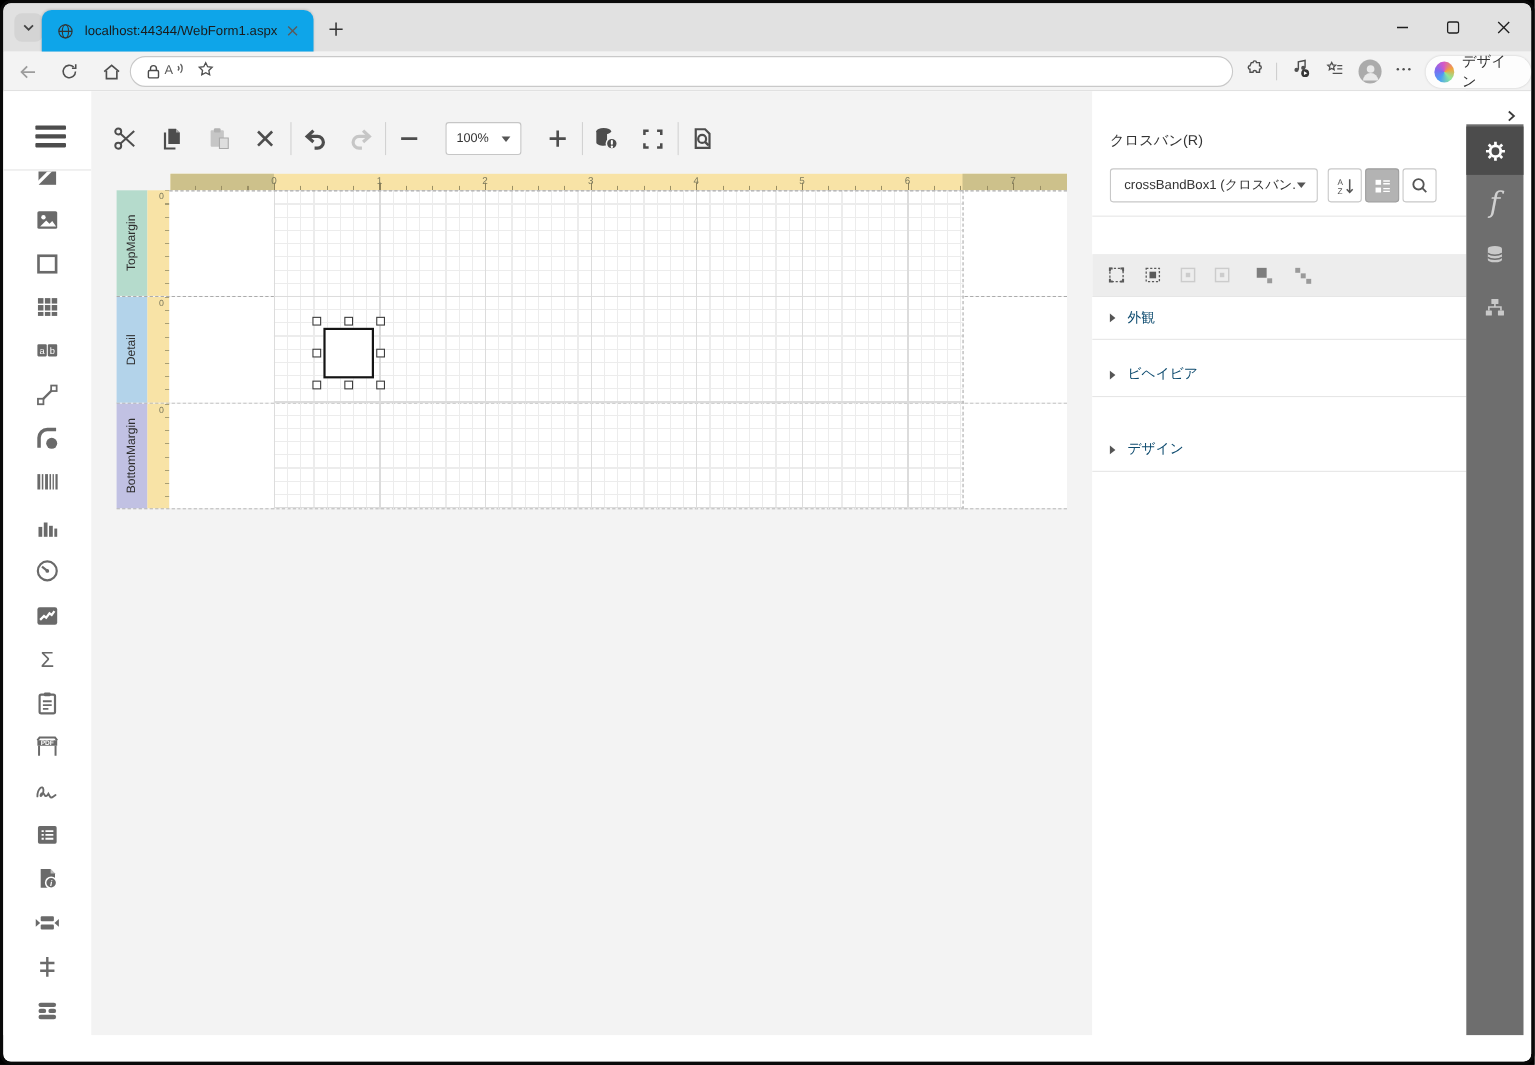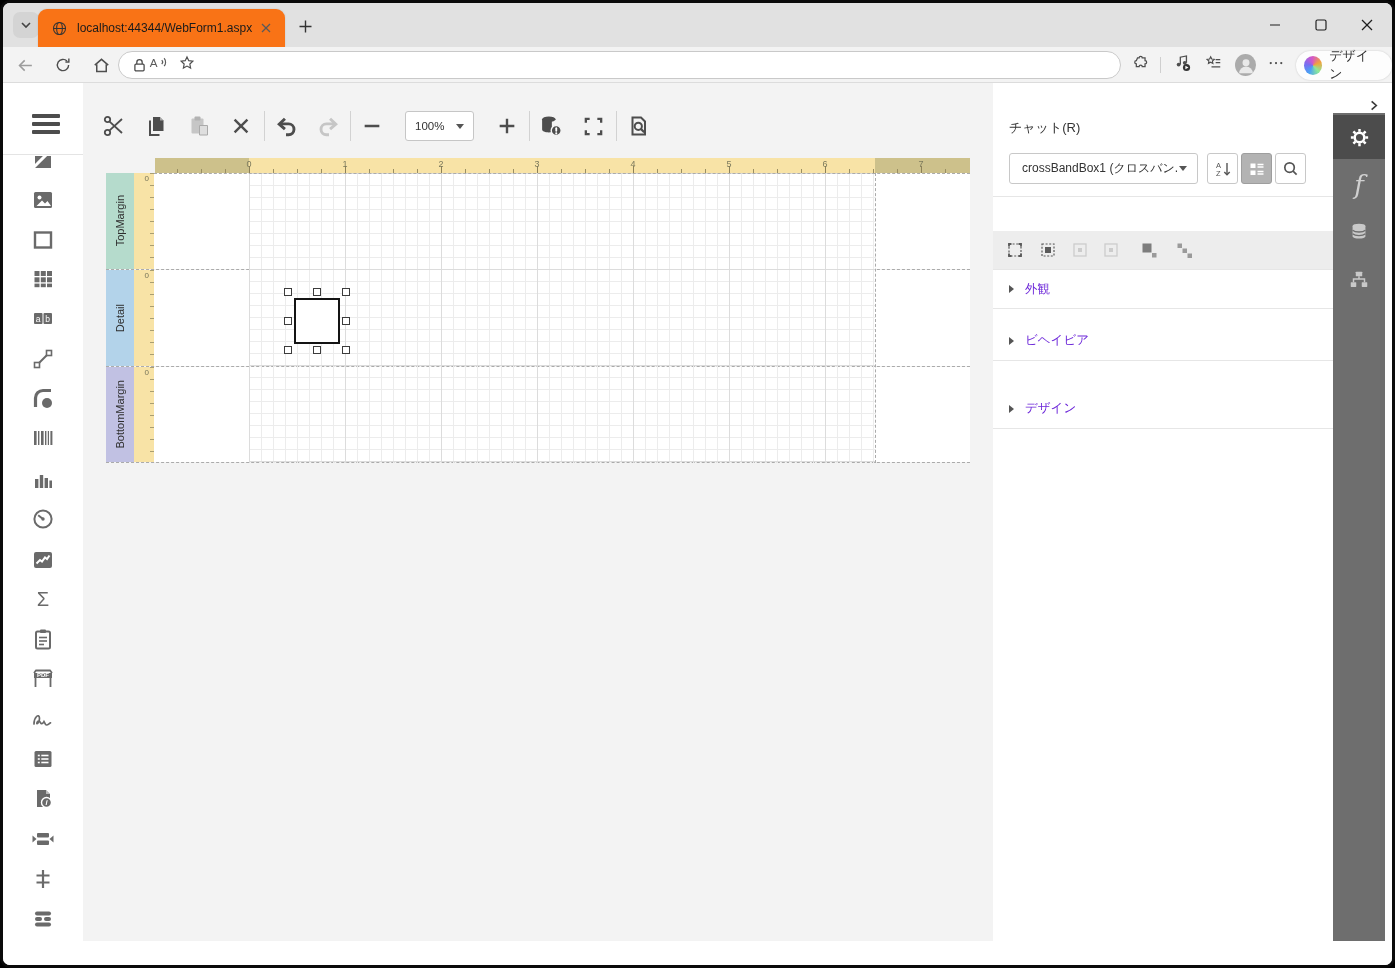--- a/index.html
+++ b/index.html
@@ -5,21 +5,21 @@
   * { margin:0; padding:0; box-sizing:border-box; }
   html,body { width:1395px; height:968px; overflow:hidden; background:#000;
     font-family:"Liberation Sans","DejaVu Sans",sans-serif; }
   .window { position:absolute; inset:0; border:3px solid #0a0a0a; border-radius:10px;
     overflow:hidden; background:#fff; }
 
   
   .titlebar { position:relative; height:44px; background:#e1e1e1; }
   .tabsearch { position:absolute; left:10px; top:9px; width:26px; height:26px;
     border-radius:7px; background:#d4d4d4; display:flex; align-items:center; justify-content:center; }
-  .tab { position:absolute; left:35px; top:6px; width:247px; height:38px; background:#f97316;
+  .tab { position:absolute; left:35px; top:6px; width:247px; height:38px; background:#0ea5e9;
     border-radius:9px 9px 0 0; display:flex; align-items:center; padding:0 10px 0 13px;
     box-shadow:0 0 2px rgba(0,0,0,.12); }
   .tab-title { font-size:12px; color:#1b1b1b; margin-left:9px; flex:1; white-space:nowrap;
     overflow:hidden; }
   .tab-close { width:18px; height:18px; display:flex; align-items:center; justify-content:center;
     border-radius:4px; }
   .newtab { position:absolute; left:291px; top:12px; width:22px; height:22px; display:flex;
     align-items:center; justify-content:center; border-radius:5px; }
   .wincontrols { position:absolute; right:2px; top:0; height:44px; display:flex; align-items:center; }
   .winbtn { width:46px; height:38px; display:flex; align-items:center; justify-content:center; }
@@ -115,21 +115,21 @@
   .pbtn.active { background:#b3b3b3; border-color:#9e9e9e; }
   .props-hr { position:absolute; left:0; right:0; border-top:1px solid #e6e6e6; }
   .sec-head { position:absolute; left:0; right:0; height:35px; display:flex; align-items:center;
     padding-left:16px; gap:11px; }
   .sec-head .lbl { font-size:12px; font-weight:bold; color:#333; }
   .opsbar { position:absolute; left:0; right:0; top:148px; height:38px; background:#ededed;
     display:flex; align-items:center; }
   .opbtn { position:absolute; width:18px; height:18px; top:10px; }
   .secrow { position:absolute; left:0; right:0; height:40px; display:flex; align-items:center;
     padding-left:16px; gap:11px; border-bottom:1px solid #e6e6e6; }
-  .secrow .lbl { font-size:12.5px; color:#6d28d9;text-align:center; }
+  .secrow .lbl { font-size:12.5px; color:#0c4a6e;text-align:center; }
 
   
   .rightbar { position:absolute; left:1330px; top:30px; width:52px; height:828px; background:#6e6e6e; }
   .rb-item { position:absolute; left:0; width:52px; height:44px; display:flex; align-items:center;
     justify-content:center; }
   .rb-item.active { background:#4c4c4c; }
   .script-f { font-family:"DejaVu Serif","Liberation Serif",serif; font-style:italic;
     font-size:26px; color:#d0d0d0; }
   .collapse-btn { position:absolute; left:1360px; top:12px; width:20px; height:20px; display:flex;
     align-items:center; justify-content:center; }
@@ -622,21 +622,21 @@
         <div class="handle" style="left:236px;top:115px"></div>
         <div class="handle" style="left:178px;top:144px"></div>
         <div class="handle" style="left:236px;top:144px"></div>
         <div class="handle" style="left:178px;top:173px"></div>
         <div class="handle" style="left:207px;top:173px"></div>
         <div class="handle" style="left:236px;top:173px"></div>
       </div>
     </div>
 
     <div class="props">
-      <div class="props-title">チャット(R)</div>
+      <div class="props-title">クロスバン(R)</div>
 
       <div class="objselect">
         <span>crossBandBox1 (クロスバン...</span>
         <div class="caret-d"></div>
       </div>
       <div class="pbtn" style="left:214px">
         <svg width="18" height="18" viewBox="0 0 18 18">
             <text x="2" y="8" font-size="7.5" fill="#555">A</text>
             <text x="2" y="16" font-size="7.5" fill="#555">Z</text>
             <g stroke="#555" stroke-width="1.4" fill="none">

